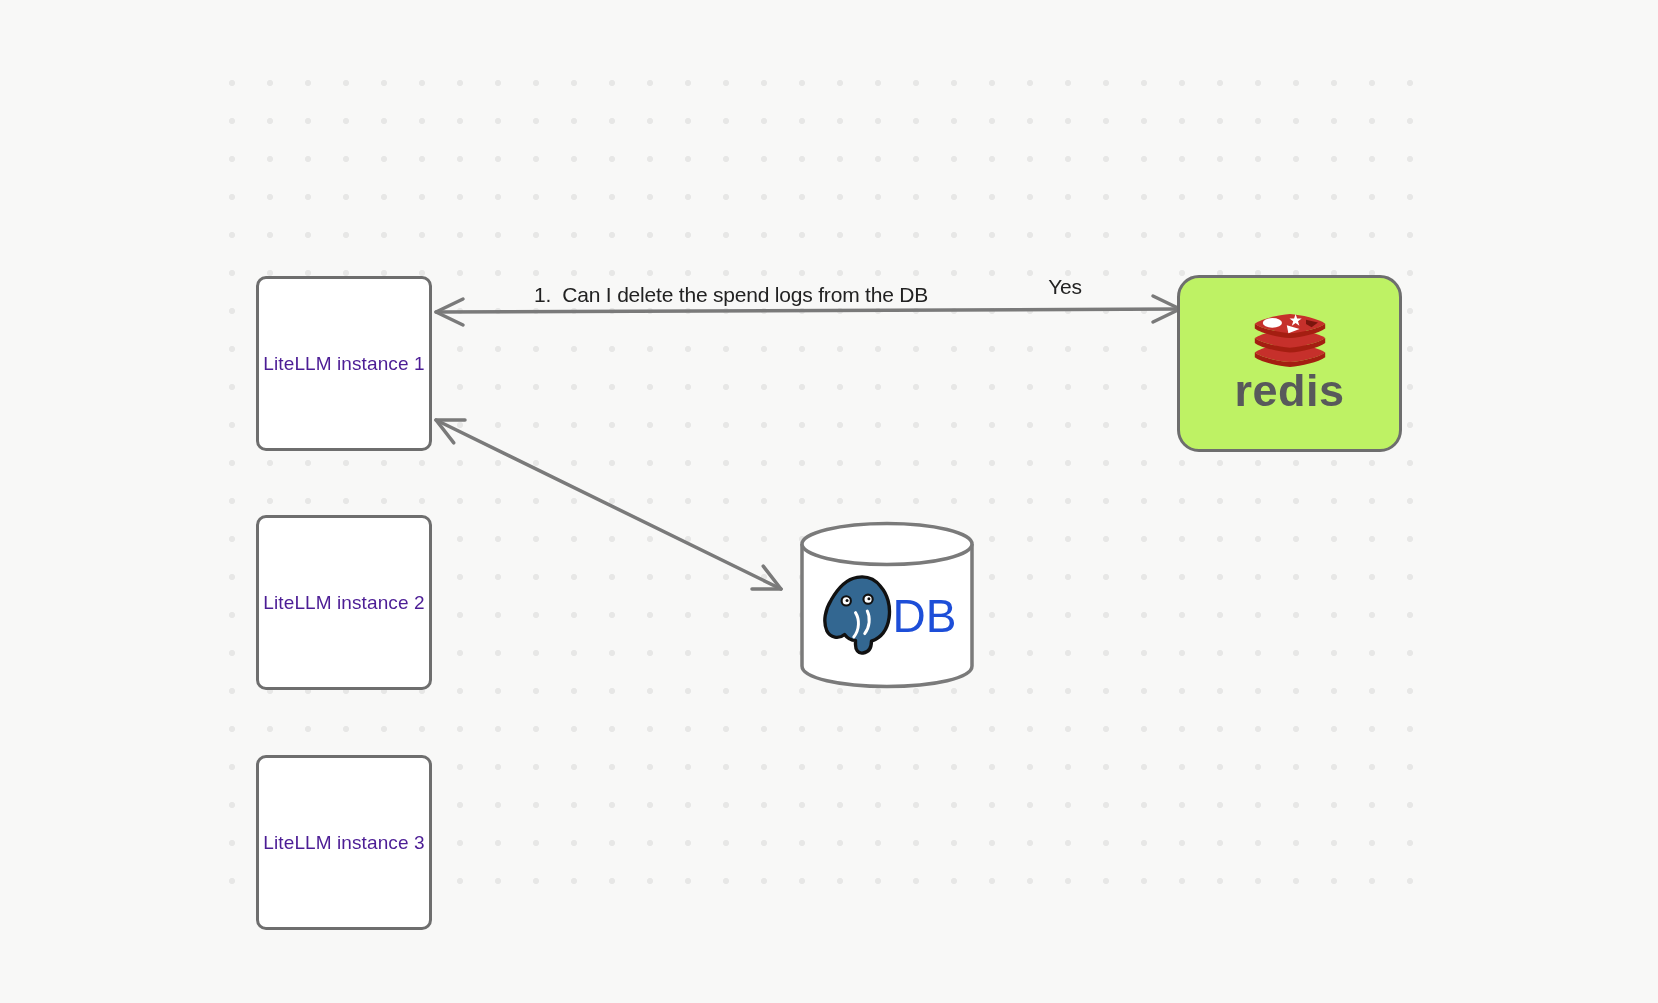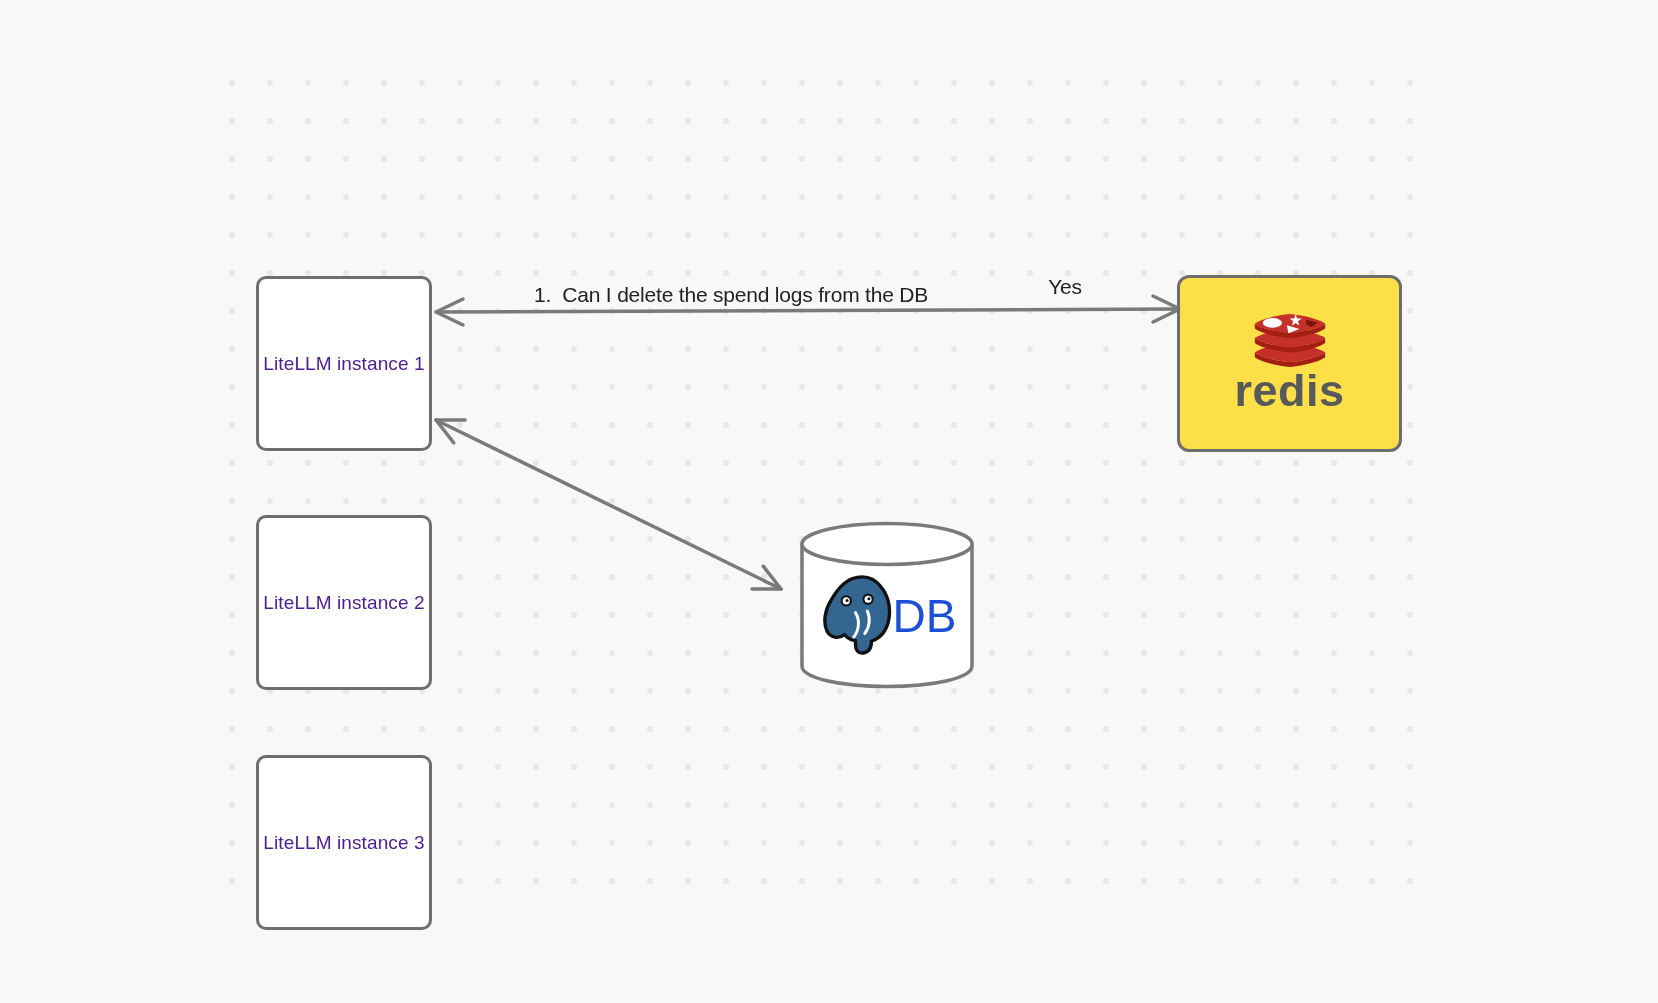--- a/index.html
+++ b/index.html
@@ -13,21 +13,21 @@
     background-size:38px 38px;
   }
   .inst-box{
     position:absolute;left:256px;width:176px;height:175px;box-sizing:border-box;
     background:#ffffff;border:3px solid #6e6e6e;border-radius:10px;
     display:flex;align-items:center;justify-content:center;
   }
   .inst-box .lbl{font-size:19px;color:#4c1d95;letter-spacing:0.1px;}
   .redis-node{
     position:absolute;left:1177px;top:275px;width:225px;height:177px;box-sizing:border-box;
-    background:#fde047;border:3.5px solid #6e6e6e;border-radius:12px;
+    background:#bef264;border:3.5px solid #6e6e6e;border-radius:22px;
     display:flex;flex-direction:column;align-items:center;justify-content:center;
   }
   .redis-word{
     font-size:45px;font-weight:bold;color:#58595b;line-height:1;
     letter-spacing:0.5px;margin-top:1px;
   }
   .edges-svg{position:absolute;left:0;top:0;width:1658px;height:1003px;}
   .edge-label{
     position:absolute;transform:translate(-50%,-50%);
     font-weight:normal;font-size:21px;color:#222222;white-space:pre;letter-spacing:-0.2px;

